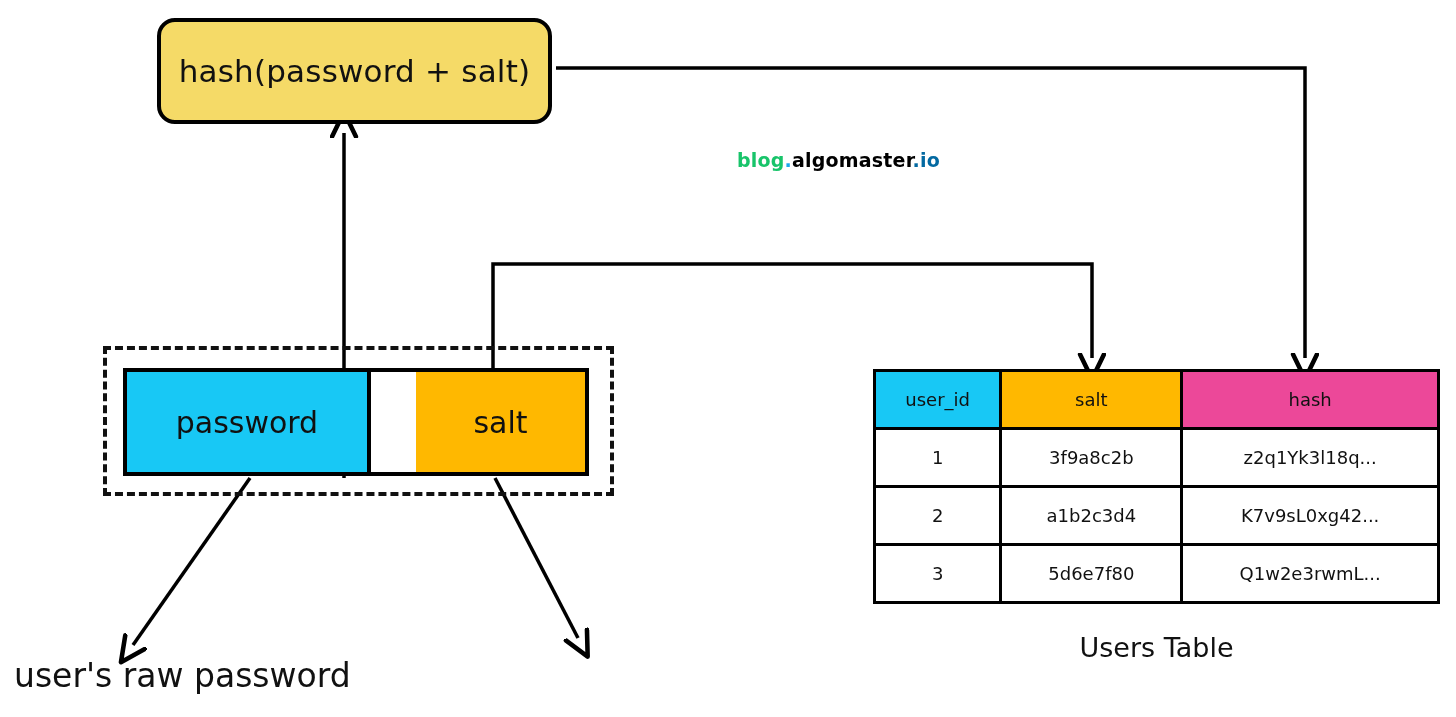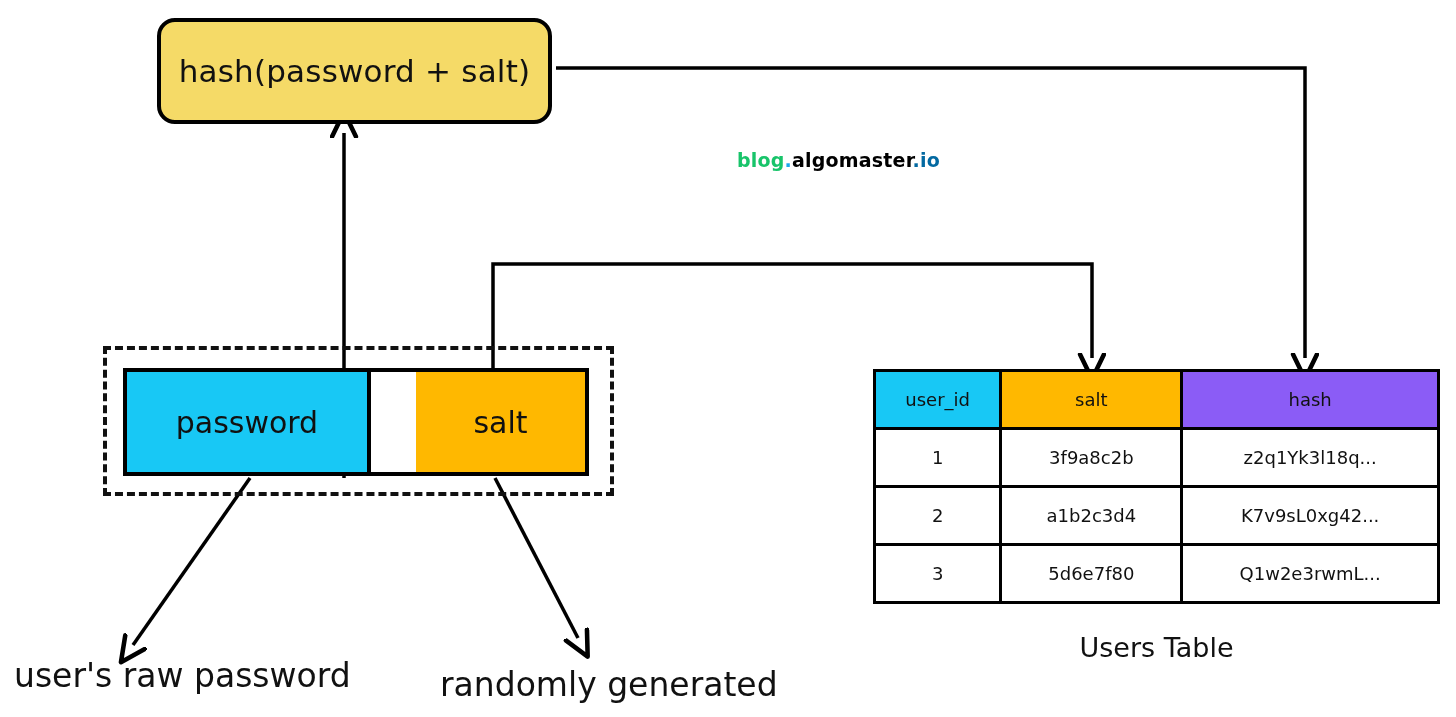--- a/index.html
+++ b/index.html
@@ -121,21 +121,21 @@
     text-align: center;
     font-weight: normal;
     color: #111111;
     font-size: 18px;
     height: 58px;
     padding: 0 6px;
     box-sizing: border-box;
   }
   .users-table th.col-user-id { background: #18C8F5; width: 127px; }
   .users-table th.col-salt    { background: #FFB800; width: 182px; }
-  .users-table th.col-hash    { background: #8b5cf6; width: 258px; }
+  .users-table th.col-hash    { background: #ec4899; width: 258px; }
   .users-table td.cell-user-id { width: 127px; }
   .users-table td.cell-salt    { width: 182px; }
   .users-table td.cell-hash    { width: 258px; }
 
   .table-caption {
     position: absolute;
     left: 873px;
     top: 632px;
     width: 567px;
     text-align: center;
@@ -201,21 +201,20 @@
   <div class="pair-row">
     <div class="pair-cell password">
       <span>password</span>
     </div>
     <div class="pair-cell salt">
       <span>salt</span>
     </div>
   </div>
 
   <div class="annotation raw-pw">user's raw password</div>
-  <div class="annotation random">randomly generated</div>
 
   <table class="users-table">
     <thead>
       <tr>
         <th class="col-user-id">user_id</th>
         <th class="col-salt">salt</th>
         <th class="col-hash">hash</th>
       </tr>
     </thead>
     <tbody>

